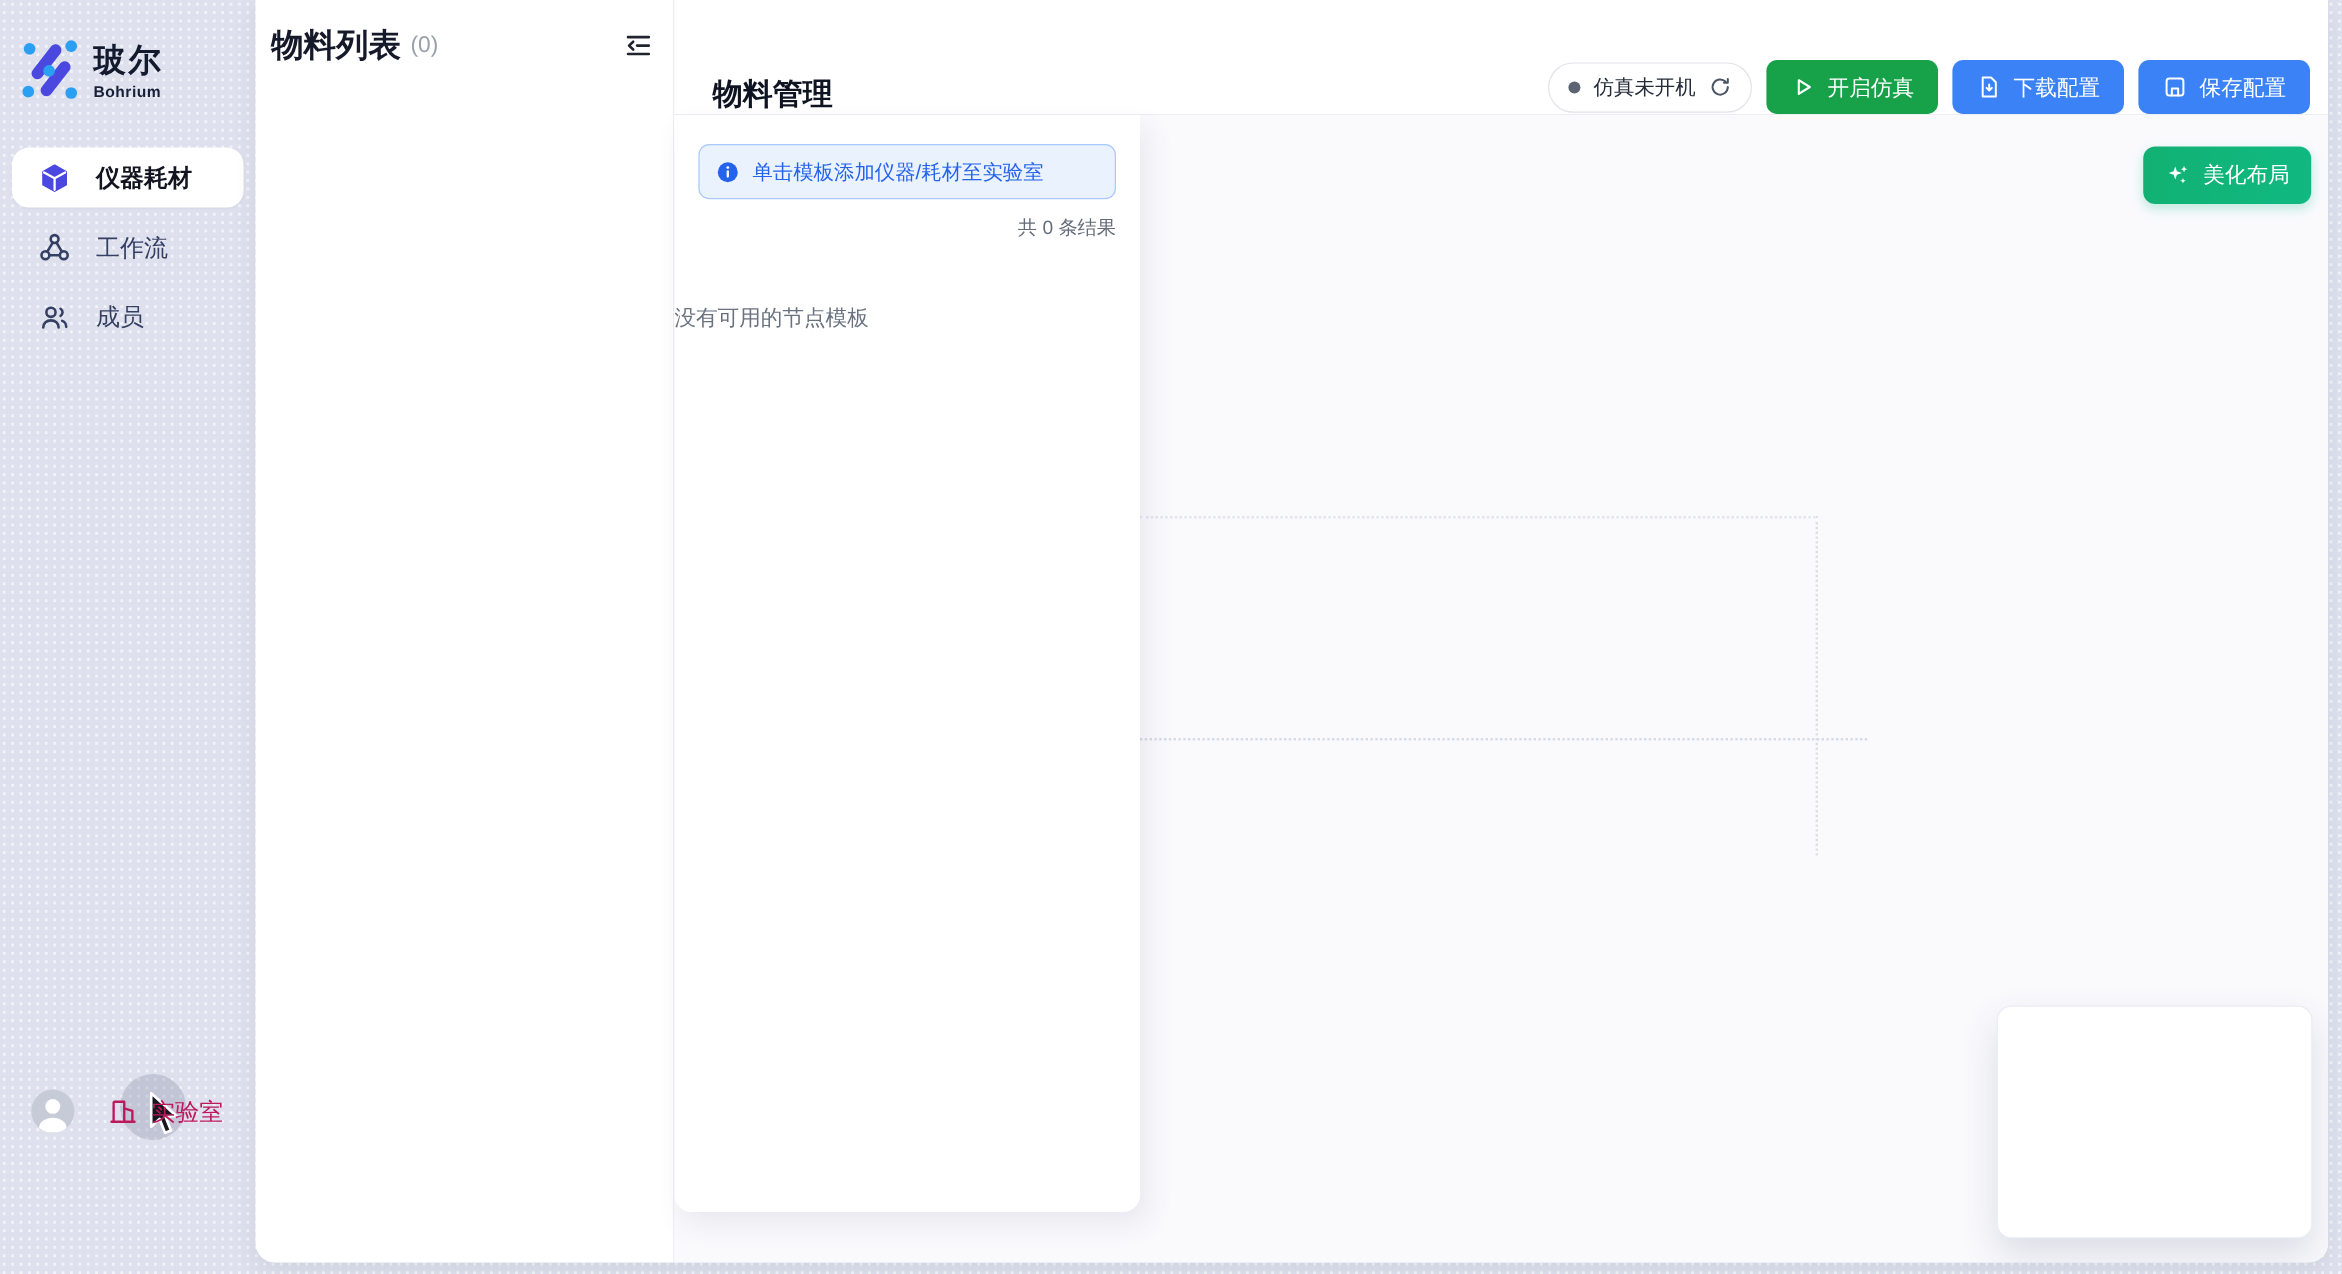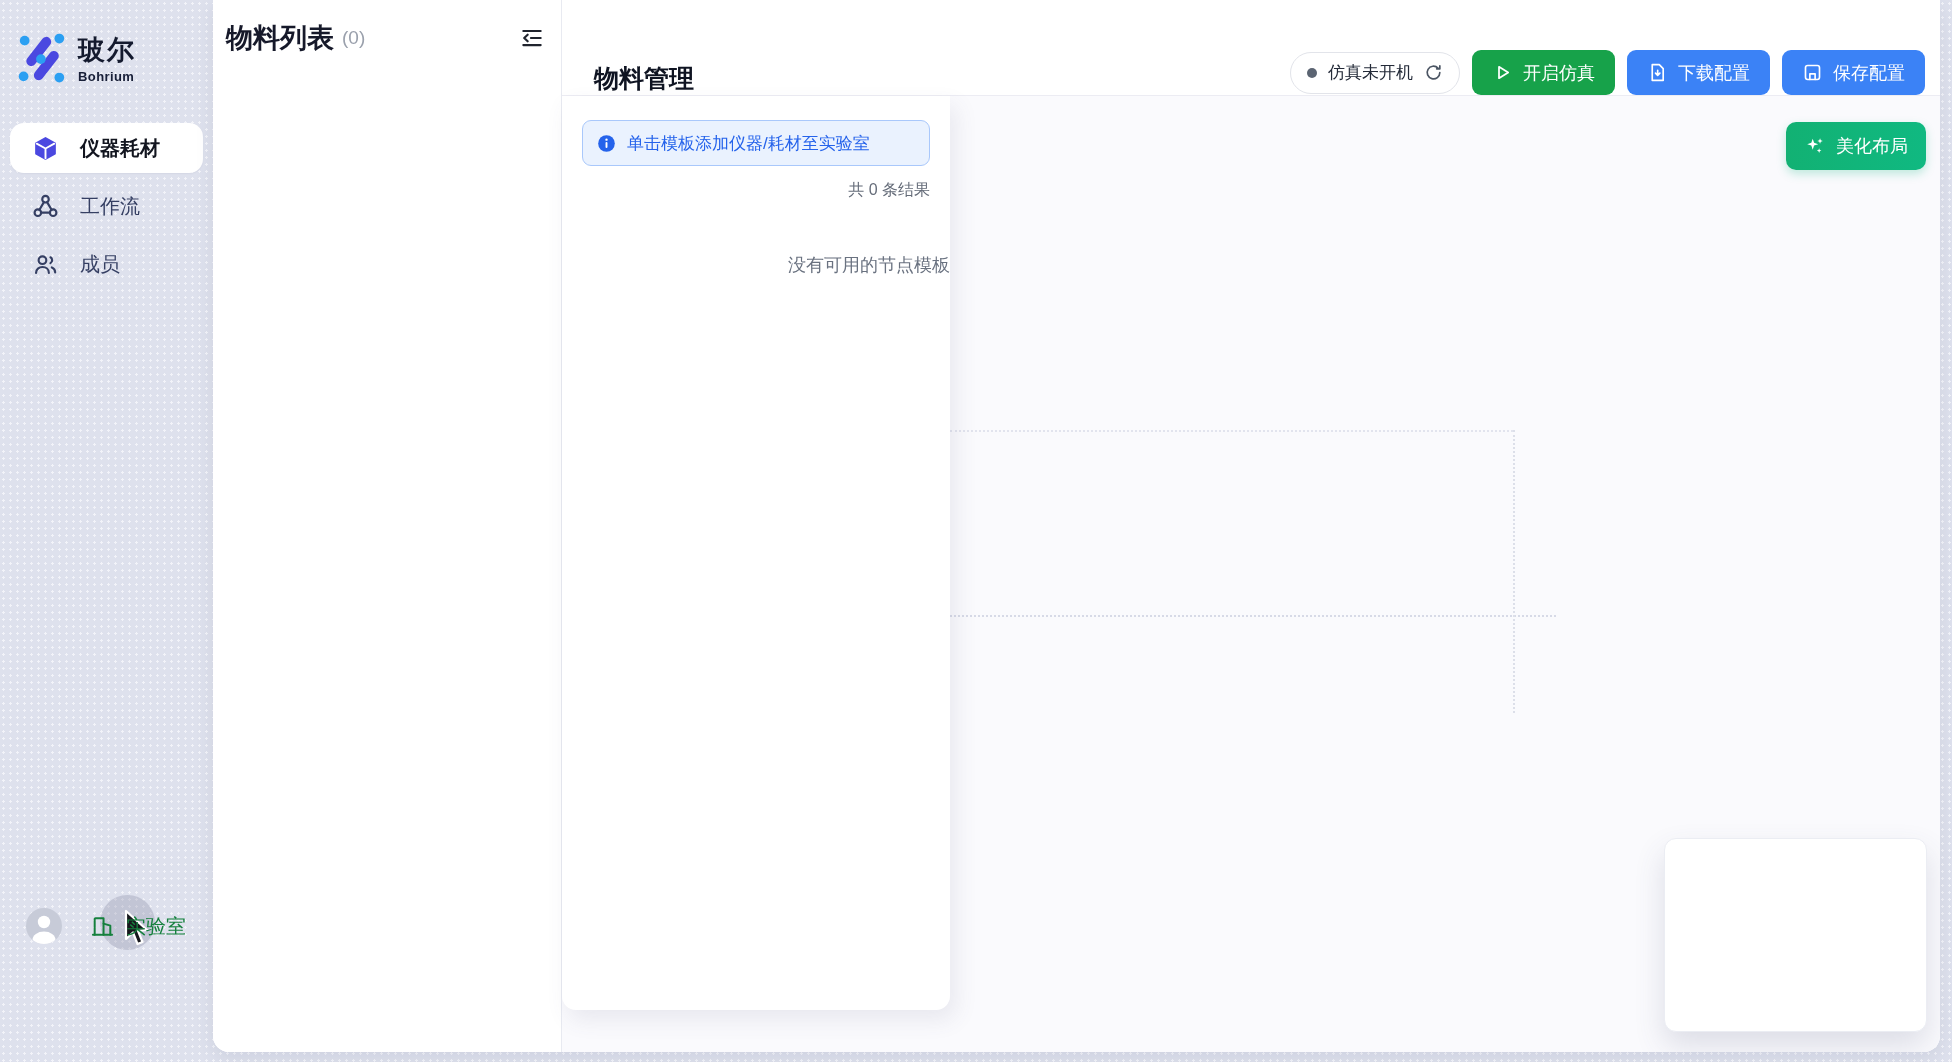--- a/index.html
+++ b/index.html
@@ -24,21 +24,21 @@
     height:50px; margin:0 10px 8px 10px; display:flex; align-items:center;
     padding-left:22px; border-radius:14px; cursor:pointer; color:#353f63;
   }
   .nav-item.active { background:#ffffff; color:#12151f; box-shadow:0 1px 2px rgba(70,75,110,.06); }
   .nav-icon { width:27px; height:27px; flex:0 0 auto; }
   .nav-label { margin-left:21px; font-size:20px; font-weight:500; }
   .nav-item.active .nav-label { font-weight:600; }
 
   .sidebar-footer { position:absolute; left:0; bottom:30px; width:213px; display:flex; align-items:center; }
   .avatar { width:36px; height:36px; border-radius:50%; background:#c7cbd8; margin-left:26px; position:relative; overflow:hidden; }
-  .lab-chip { display:flex; align-items:center; margin-left:28px; color:#15803d; cursor:pointer; }
+  .lab-chip { display:flex; align-items:center; margin-left:28px; color:#be185d; cursor:pointer; }
   .lab-icon { width:25px; height:25px; }
   .lab-label { font-size:20px; font-weight:500; margin-left:11px; }
 
   .click-halo { position:absolute; left:100px; top:879px; width:55px; height:55px;
     border-radius:50%; background:rgba(128,134,158,.30); }
   .cursor { position:absolute; left:120px; top:893px; width:30px; height:40px; }
 
   
   .window { position:absolute; left:213px; top:0; width:1727px; height:1052px;
     background:#ffffff; border-radius:0 0 16px 16px; overflow:hidden;
@@ -85,21 +85,21 @@
     padding:0 13px; background:#eaf2fe; border:1px solid #a9c8fb; border-radius:9px;
     color:#2563eb; font-size:17px; }
   .info-banner .info-icon { width:21px; height:21px; flex:0 0 auto; }
   .search-row { display:flex; align-items:center; margin:19px 20px 0 20px; }
   .search-input { width:311px; height:50px; border:1px solid #d6d8e0; border-radius:9px;
     padding:0 15px; font-size:17px; color:#2a3040; background:#fff; outline:none;
     font-family:"Liberation Sans", sans-serif; }
   .search-input::placeholder { color:#a2a8b3; }
   .list-toggle { margin-left:13px; width:24px; height:24px; color:#111827; cursor:pointer; }
   .result-count { text-align:right; margin:14px 20px 0 0; font-size:16px; color:#656c79; }
-  .empty-text { margin-top:52px; text-align:right; font-size:18px; color:#6a7280; }
+  .empty-text { margin-top:52px; text-align:left; font-size:18px; color:#6a7280; }
 
   .beautify-btn { position:absolute; top:26px; right:14px; height:48px;
     display:flex; align-items:center; gap:10px; padding:0 18px; border:none; border-radius:10px;
     background:linear-gradient(90deg,#12b173,#10b981); color:#fff; font-size:18px; font-weight:500;
     font-family:"Liberation Sans", sans-serif; cursor:pointer;
     box-shadow:0 4px 10px rgba(16,185,129,.25); }
   .beautify-btn svg { width:22px; height:22px; }
 
   .minimap { position:absolute; top:742px; right:13px; width:263px; height:194px;
     background:#fff; border:1px solid #ebedf3; border-radius:12px;

